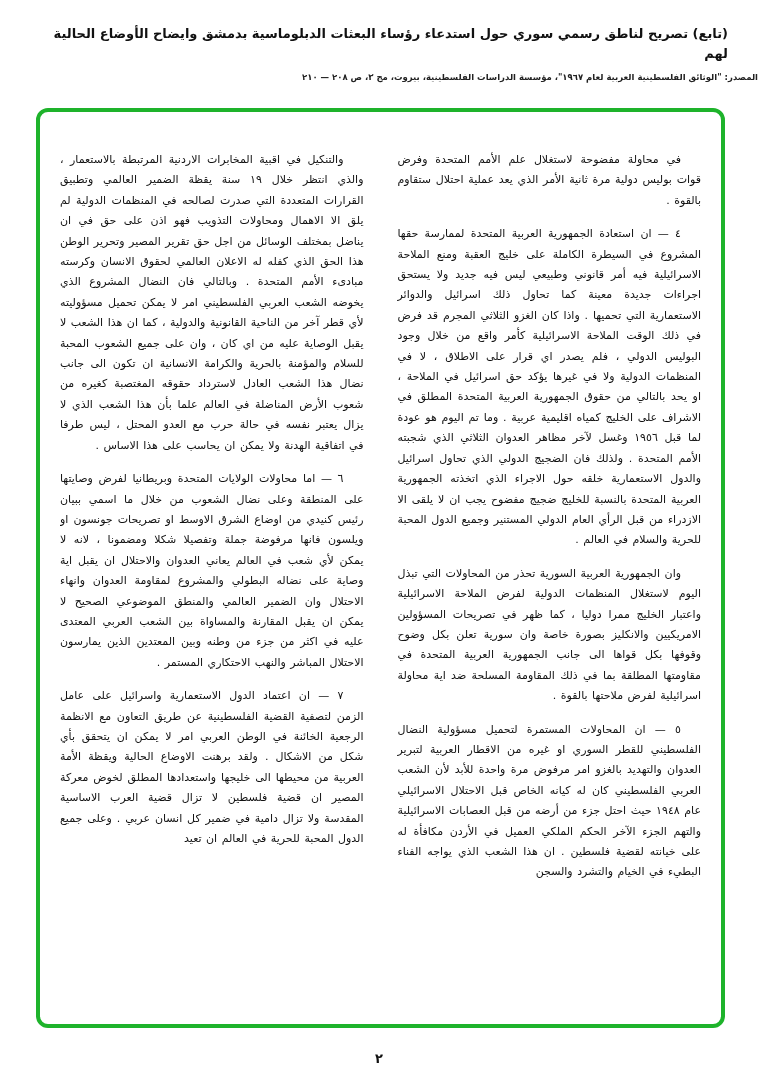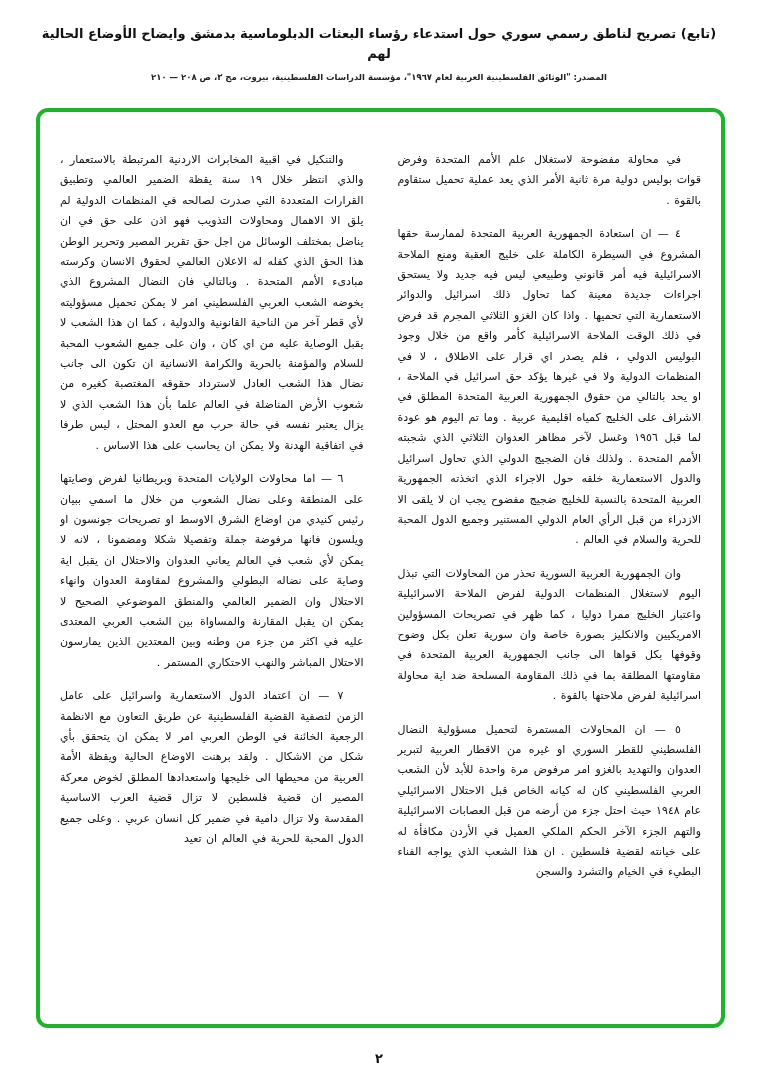--- a/index.html
+++ b/index.html
@@ -10,21 +10,20 @@
   body {
     width: 758px;
     height: 1078px;
     position: relative;
     font-family: "DejaVu Sans", sans-serif;
     color: #111111;
     overflow: hidden;
   }
   .header {
     padding-top: 24px;
-    text-align: center;
     direction: rtl;
   }
   .doc-title {
     font-size: 13px;
     font-weight: bold;
     letter-spacing: 0.2px;
     margin: 0 30px;
     line-height: 1.5;
   }
   .doc-source {
@@ -78,21 +77,21 @@
 <body>
 
 <div class="header">
   <div class="doc-title">(تابع) تصريح لناطق رسمي سوري حول استدعاء رؤساء البعثات الدبلوماسية بدمشق وايضاح الأوضاع الحالية لهم</div>
   <div class="doc-source">المصدر: "الوثائق الفلسطينية العربية لعام ١٩٦٧"، مؤسسة الدراسات الفلسطينية، بيروت، مج ٣، ص ٢٠٨ — ٢١٠</div>
 </div>
 
 <div class="frame">
   <div class="columns">
     <div class="col">
-      <p>في محاولة مفضوحة لاستغلال علم الأمم المتحدة وفرض قوات بوليس دولية مرة ثانية الأمر الذي يعد عملية تحميل ستقاوم بالقوة .</p>
+      <p>في محاولة مفضوحة لاستغلال علم الأمم المتحدة وفرض قوات بوليس دولية مرة ثانية الأمر الذي يعد عملية احتلال ستقاوم بالقوة .</p>
       <p>٤ — ان استعادة الجمهورية العربية المتحدة لممارسة حقها المشروع في السيطرة الكاملة على خليج العقبة ومنع الملاحة الاسرائيلية فيه أمر قانوني وطبيعي ليس فيه جديد ولا يستحق اجراءات جديدة معينة كما تحاول ذلك اسرائيل والدوائر الاستعمارية التي تحميها . واذا كان الغزو الثلاثي المجرم قد فرض في ذلك الوقت الملاحة الاسرائيلية كأمر واقع من خلال وجود البوليس الدولي ، فلم يصدر اي قرار على الاطلاق ، لا في المنظمات الدولية ولا في غيرها يؤكد حق اسرائيل في الملاحة ، او يحد بالتالي من حقوق الجمهورية العربية المتحدة المطلق في الاشراف على الخليج كمياه اقليمية عربية . وما تم اليوم هو عودة لما قبل ١٩٥٦ وغسل لآخر مظاهر العدوان الثلاثي الذي شجبته الأمم المتحدة . ولذلك فان الضجيج الدولي الذي تحاول اسرائيل والدول الاستعمارية خلقه حول الاجراء الذي اتخذته الجمهورية العربية المتحدة بالنسبة للخليج ضجيج مفضوح يجب ان لا يلقى الا الازدراء من قبل الرأي العام الدولي المستنير وجميع الدول المحبة للحرية والسلام في العالم .</p>
       <p>وان الجمهورية العربية السورية تحذر من المحاولات التي تبذل اليوم لاستغلال المنظمات الدولية لفرض الملاحة الاسرائيلية واعتبار الخليج ممرا دوليا ، كما ظهر في تصريحات المسؤولين الامريكيين والانكليز بصورة خاصة وان سورية تعلن بكل وضوح وقوفها بكل قواها الى جانب الجمهورية العربية المتحدة في مقاومتها المطلقة بما في ذلك المقاومة المسلحة ضد اية محاولة اسرائيلية لفرض ملاحتها بالقوة .</p>
       <p>٥ — ان المحاولات المستمرة لتحميل مسؤولية النضال الفلسطيني للقطر السوري او غيره من الاقطار العربية لتبرير العدوان والتهديد بالغزو امر مرفوض مرة واحدة للأبد لأن الشعب العربي الفلسطيني كان له كيانه الخاص قبل الاحتلال الاسرائيلي عام ١٩٤٨ حيث احتل جزء من أرضه من قبل العصابات الاسرائيلية والتهم الجزء الآخر الحكم الملكي العميل في الأردن مكافأة له على خيانته لقضية فلسطين . ان هذا الشعب الذي يواجه الفناء البطيء في الخيام والتشرد والسجن</p>
     </div>
     <div class="col">
       <p>والتنكيل في اقبية المخابرات الاردنية المرتبطة بالاستعمار ، والذي انتظر خلال ١٩ سنة يقظة الضمير العالمي وتطبيق القرارات المتعددة التي صدرت لصالحه في المنظمات الدولية لم يلق الا الاهمال ومحاولات التذويب فهو اذن على حق في ان يناضل بمختلف الوسائل من اجل حق تقرير المصير وتحرير الوطن هذا الحق الذي كفله له الاعلان العالمي لحقوق الانسان وكرسته مبادىء الأمم المتحدة . وبالتالي فان النضال المشروع الذي يخوضه الشعب العربي الفلسطيني امر لا يمكن تحميل مسؤوليته لأي قطر آخر من الناحية القانونية والدولية ، كما ان هذا الشعب لا يقبل الوصاية عليه من اي كان ، وان على جميع الشعوب المحبة للسلام والمؤمنة بالحرية والكرامة الانسانية ان تكون الى جانب نضال هذا الشعب العادل لاسترداد حقوقه المغتصبة كغيره من شعوب الأرض المناضلة في العالم علما بأن هذا الشعب الذي لا يزال يعتبر نفسه في حالة حرب مع العدو المحتل ، ليس طرفا في اتفاقية الهدنة ولا يمكن ان يحاسب على هذا الاساس .</p>
       <p>٦ — اما محاولات الولايات المتحدة وبريطانيا لفرض وصايتها على المنطقة وعلى نضال الشعوب من خلال ما اسمي ببيان رئيس كنيدي من اوضاع الشرق الاوسط او تصريحات جونسون او ويلسون فانها مرفوضة جملة وتفصيلا شكلا ومضمونا ، لانه لا يمكن لأي شعب في العالم يعاني العدوان والاحتلال ان يقبل اية وصاية على نضاله البطولي والمشروع لمقاومة العدوان وانهاء الاحتلال وان الضمير العالمي والمنطق الموضوعي الصحيح لا يمكن ان يقبل المقارنة والمساواة بين الشعب العربي المعتدى عليه في اكثر من جزء من وطنه وبين المعتدين الذين يمارسون الاحتلال المباشر والنهب الاحتكاري المستمر .</p>
       <p>٧ — ان اعتماد الدول الاستعمارية واسرائيل على عامل الزمن لتصفية القضية الفلسطينية عن طريق التعاون مع الانظمة الرجعية الخائنة في الوطن العربي امر لا يمكن ان يتحقق بأي شكل من الاشكال . ولقد برهنت الاوضاع الحالية ويقظة الأمة العربية من محيطها الى خليجها واستعدادها المطلق لخوض معركة المصير ان قضية فلسطين لا تزال قضية العرب الاساسية المقدسة ولا تزال دامية في ضمير كل انسان عربي . وعلى جميع الدول المحبة للحرية في العالم ان تعيد</p>
     </div>
   </div>

